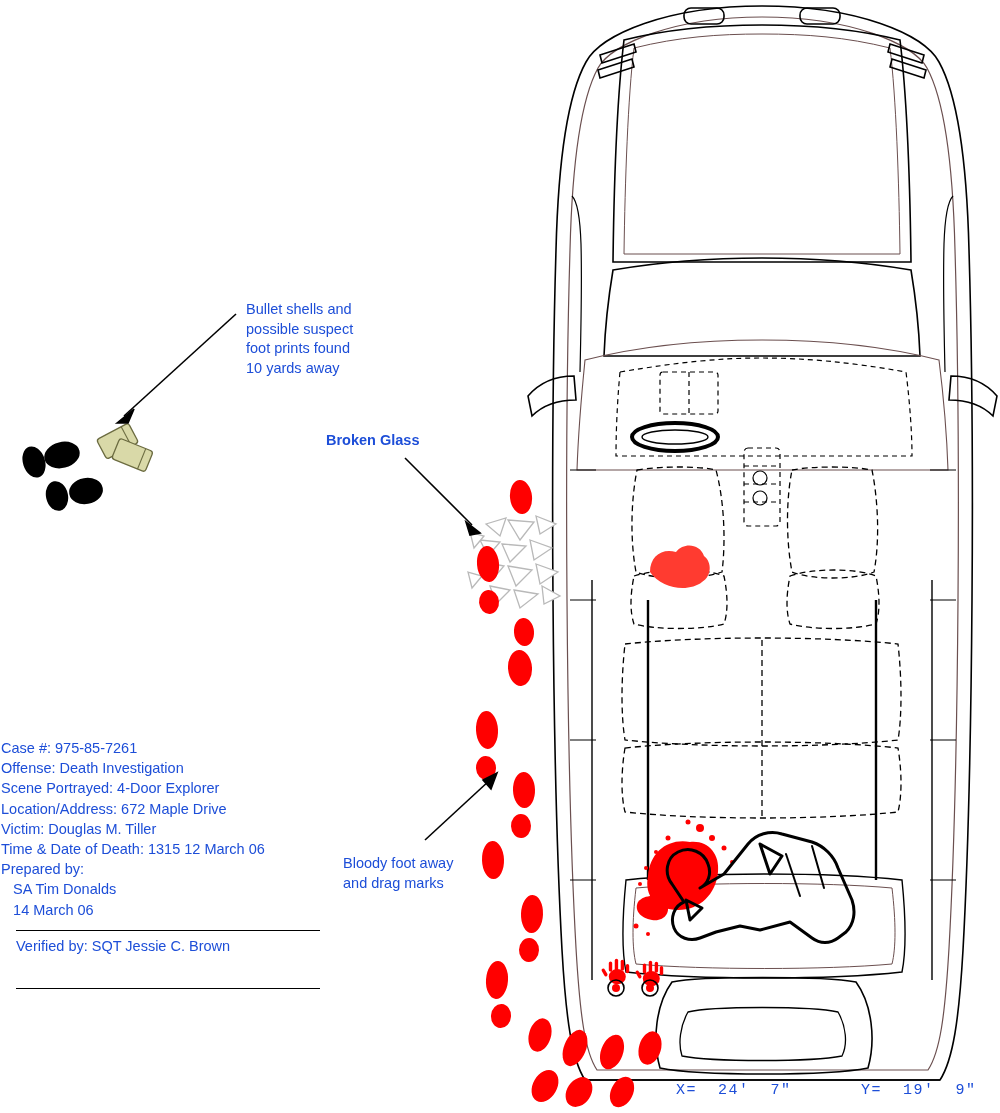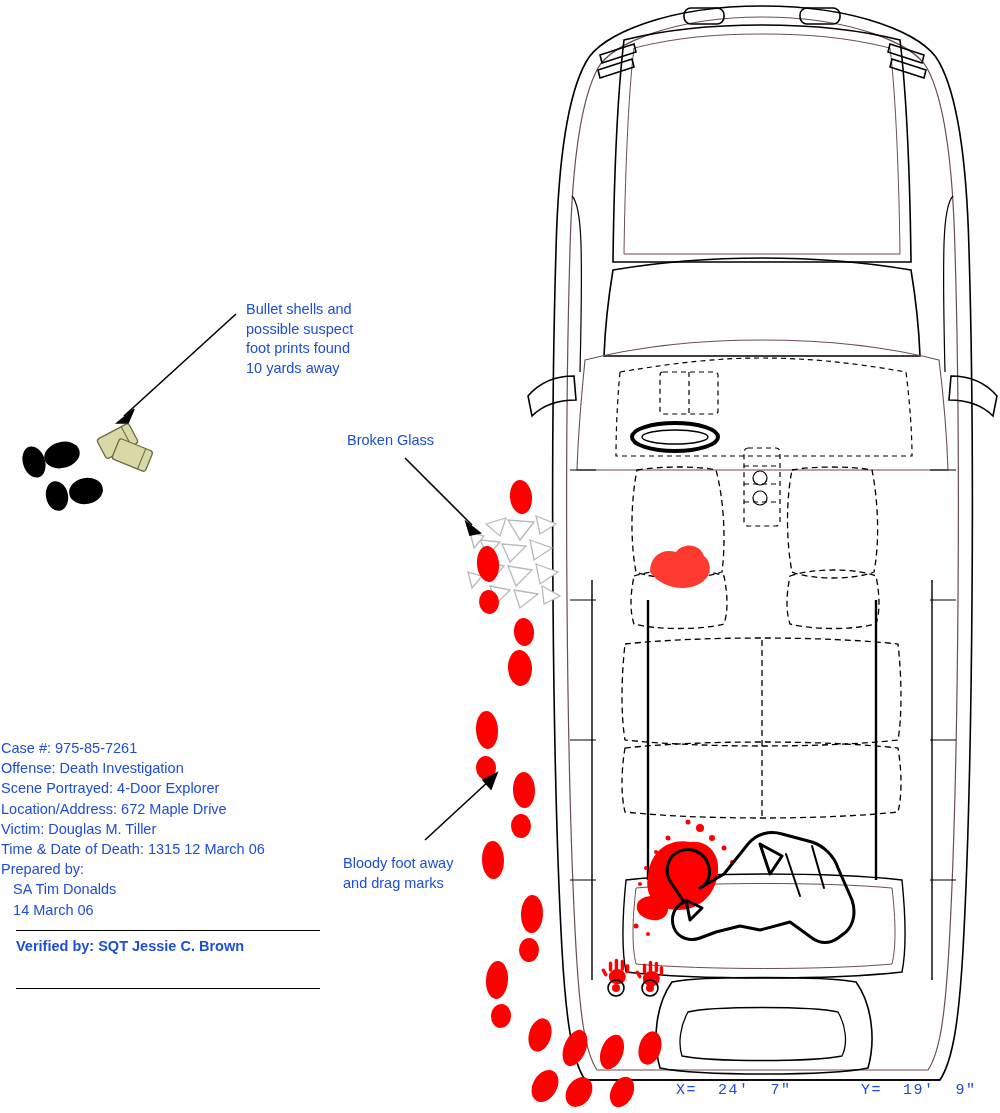--- a/index.html
+++ b/index.html
@@ -29,40 +29,40 @@
     color: #1d4ed8;
     white-space: pre;
   }
   #annot-bullet {
     left: 246px;
     top: 300px;
     font-size: 14.5px;
     line-height: 19.5px;
   }
   #annot-glass {
-    left: 347px;
+    left: 326px;
     top: 431px;
+    font-weight: bold;
   }
   #annot-trail {
     left: 343px;
     top: 854px;
     line-height: 19.5px;
   }
   #case-block {
     left: 1px;
     top: 738px;
     line-height: 20.2px;
     font-size: 14.5px;
   }
   #verified-block {
     left: 16px;
     top: 936px;
     line-height: 20.2px;
     font-size: 14.5px;
-    font-weight: bold;
   }
   .rule {
     position: absolute;
     height: 0;
     border-top: 1px solid #000;
     width: 304px;
     left: 16px;
   }
   #rule1 { top: 930px; }
   #rule2 { top: 988px; }

